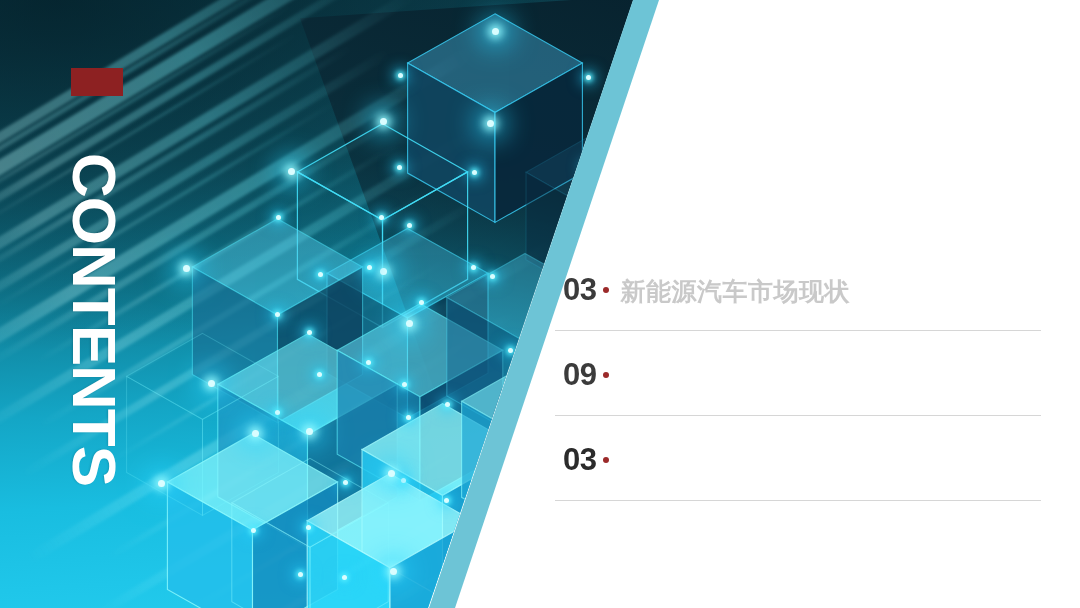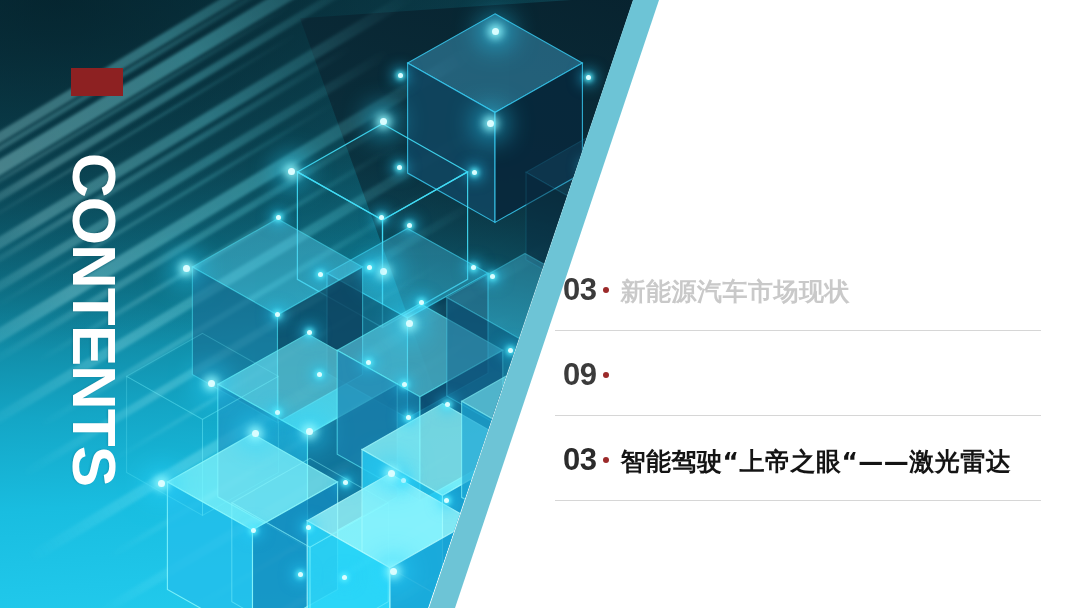--- a/index.html
+++ b/index.html
@@ -299,19 +299,18 @@
         <div class="toc-row">
           <span class="toc-num">09</span>
           <span class="toc-dot"></span>
         </div>
         <div class="toc-rule"></div>
       </div>
       <div class="toc-item active">
         <div class="toc-row">
           <span class="toc-num">03</span>
           <span class="toc-dot"></span>
-          <span class="toc-label">智能驾驶“上帝之眼“——激光雷达</span>
         </div>
         <div class="toc-rule"></div>
       </div>
     </div>
 
 </div>
 
 </body></html>

